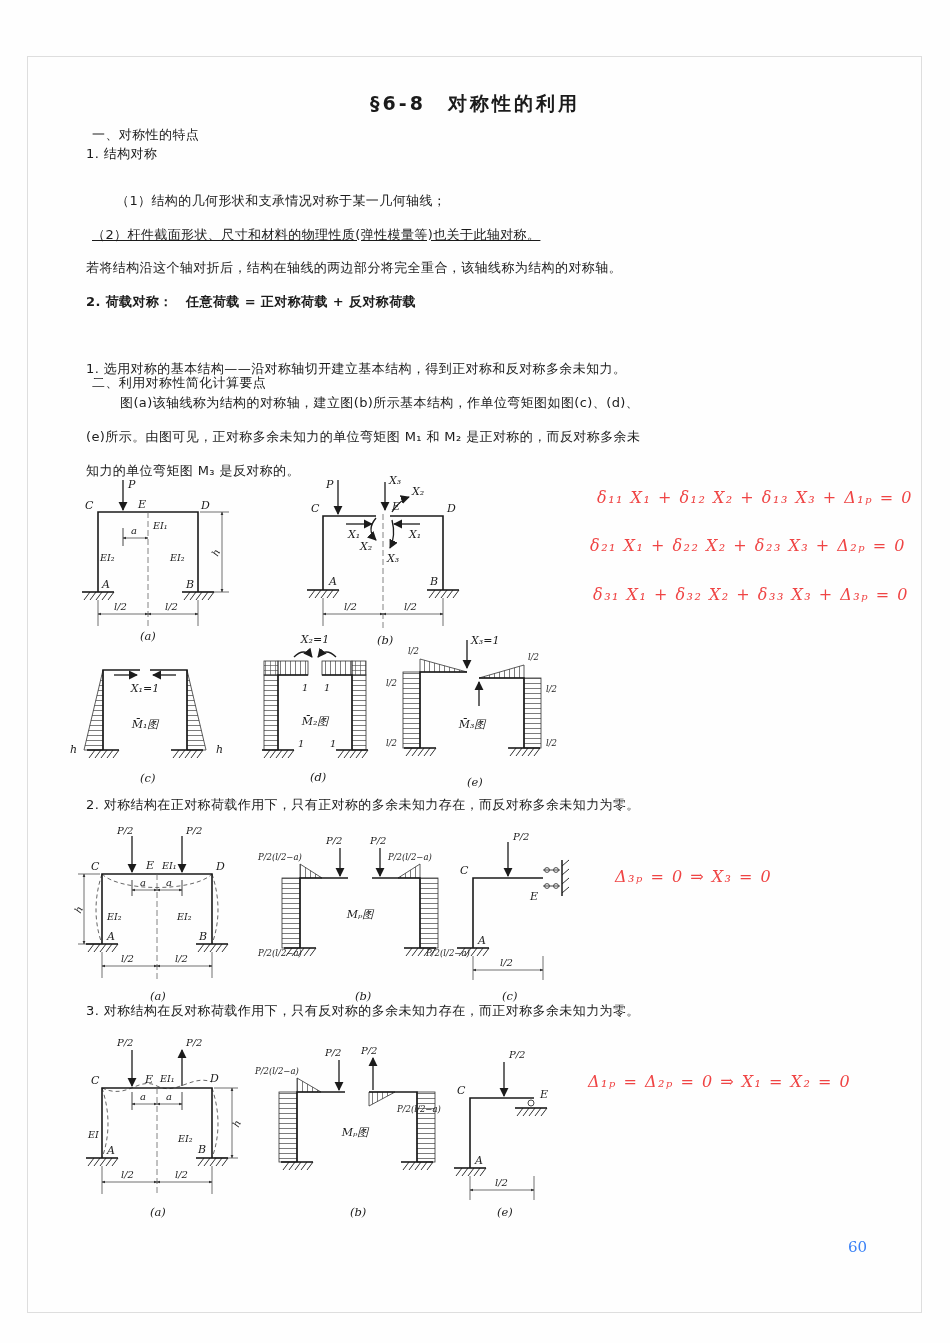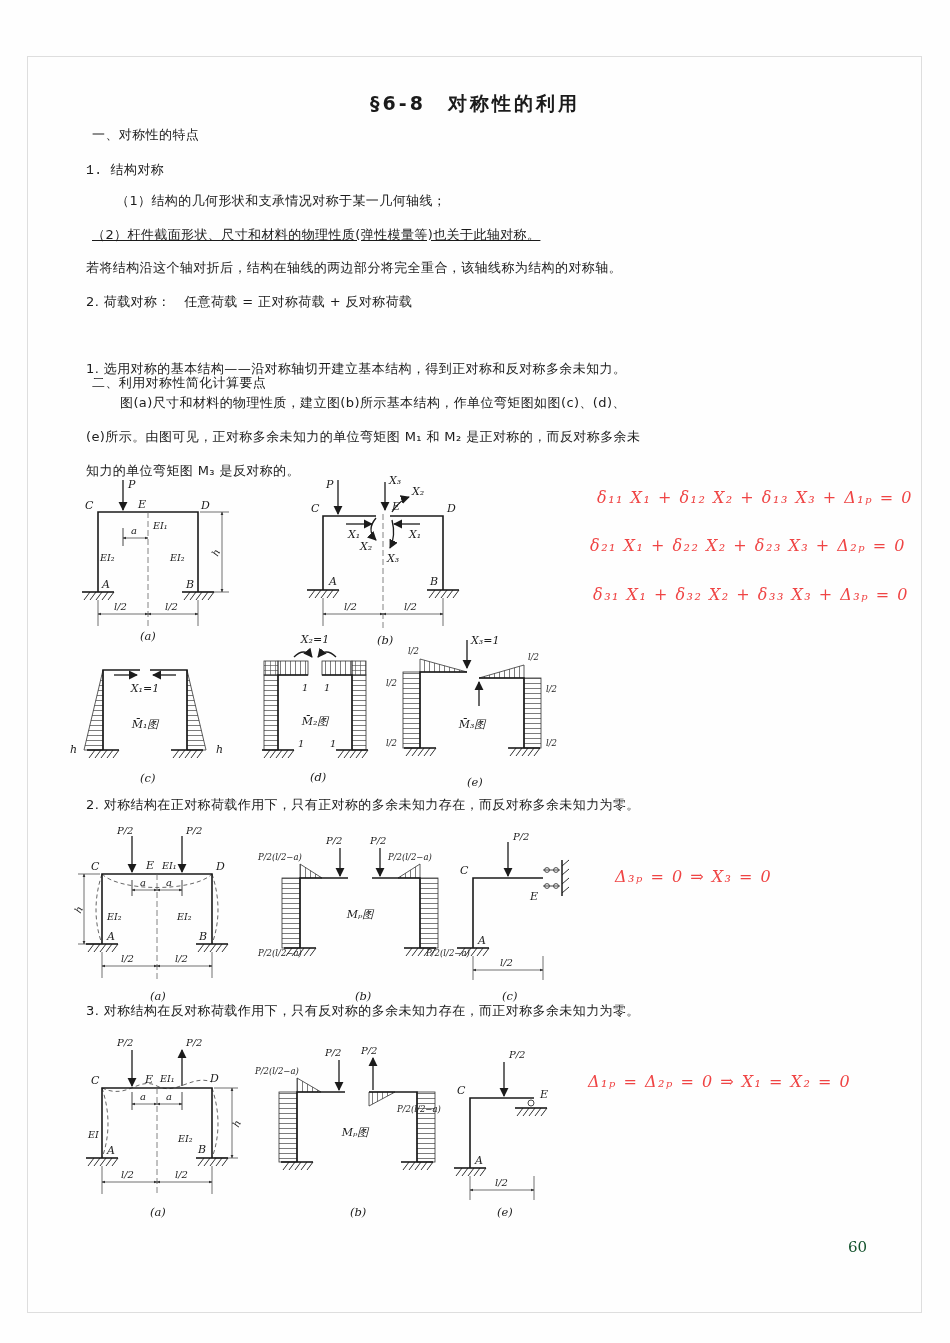--- a/index.html
+++ b/index.html
@@ -11,21 +11,21 @@
   .border-frame {
     position:absolute; left:27px; top:56px; width:893px; height:1255px;
     border:1px solid #dedede; pointer-events:none;
   }
   .t { position:absolute; font-size:13px; line-height:1.2; letter-spacing:0.4px; white-space:nowrap; color:#1b1b1b; }
   .title { font-size:19px; font-weight:bold; letter-spacing:3px; width:100%; text-align:center; }
   .eq {
     position:absolute; font-family:"DejaVu Serif", serif; font-style:italic;
     font-size:16px; letter-spacing:1.5px; color:#ef4444; white-space:nowrap;
   }
-  .pagenum { position:absolute; font-family:"DejaVu Serif", serif; font-size:15px; color:#14532d;text-align:center; }
+  .pagenum { position:absolute; font-family:"DejaVu Serif", serif; font-size:15px; color:#3b82f6;text-align:center; }
   svg.fig { position:absolute; overflow:visible; }
   svg text { font-family:"DejaVu Serif", serif; font-style:italic; fill:#1b1b1b; }
   .tn { font-size:11px; }
   .te { font-size:9.5px; }
   .td { font-size:10px; }
   .ts { font-size:8.5px; }
   .tc { font-size:11.5px; }
   .fl  { stroke:#1b1b1b; stroke-width:1.6; fill:none; }
   .tl  { stroke:#333;    stroke-width:0.9; fill:none; }
   .dl  { stroke:#666;    stroke-width:0.8; fill:none; stroke-dasharray:6 3; }
@@ -65,28 +65,28 @@
             <line x1="-2" y1="8" x2="4" y2="0"></line>
             <line x1="4" y1="8" x2="10" y2="0"></line>
             <line x1="10" y1="8" x2="16" y2="0"></line>
           </g>
         </g>
     </defs>
   </svg>
 
   <div class="t title" style="top:92px; left:0;">§6-8　对称性的利用</div>
   <div class="t" style="top:127px; left:92px;">一、对称性的特点</div>
-  <div class="t" style="top:163px; left:86px;font-family:Liberation Mono, monospace;">1. 结构对称</div>
+  <div class="t" style="top:146px; left:86px;">1. 结构对称</div>
   <div class="t" style="top:193px; left:92px;margin-left:24px;">（1）结构的几何形状和支承情况对称于某一几何轴线；</div>
   <div class="t" style="top:227px; left:92px;text-decoration:underline;">（2）杆件截面形状、尺寸和材料的物理性质(弹性模量等)也关于此轴对称。</div>
   <div class="t" style="top:260px; left:86px;">若将结构沿这个轴对折后，结构在轴线的两边部分将完全重合，该轴线称为结构的对称轴。</div>
-  <div class="t" style="top:294px; left:86px;">2. 荷载对称：　任意荷载 = 正对称荷载 + 反对称荷载</div>
+  <div class="t" style="top:294px; left:86px;font-weight:bold;">2. 荷载对称：　任意荷载 = 正对称荷载 + 反对称荷载</div>
   <div class="t" style="top:327px; left:92px;margin-top:48px;">二、利用对称性简化计算要点</div>
   <div class="t" style="top:361px; left:86px;">1. 选用对称的基本结构——沿对称轴切开建立基本结构，得到正对称和反对称多余未知力。</div>
-  <div class="t" style="top:395px; left:120px;">图(a)尺寸和材料的物理性质，建立图(b)所示基本结构，作单位弯矩图如图(c)、(d)、</div>
+  <div class="t" style="top:395px; left:120px;">图(a)该轴线称为结构的对称轴，建立图(b)所示基本结构，作单位弯矩图如图(c)、(d)、</div>
   <div class="t" style="top:429px; left:86px;">(e)所示。由图可见，正对称多余未知力的单位弯矩图 M₁ 和 M₂ 是正对称的，而反对称多余未</div>
   <div class="t" style="top:463px; left:86px;">知力的单位弯矩图 M₃ 是反对称的。</div>
   <div class="t" style="top:797px; left:86px;">2. 对称结构在正对称荷载作用下，只有正对称的多余未知力存在，而反对称多余未知力为零。</div>
   <div class="t" style="top:1003px; left:86px;">3. 对称结构在反对称荷载作用下，只有反对称的多余未知力存在，而正对称多余未知力为零。</div>
 
   <div class="eq" style="top:488px; left:597px;">δ₁₁ X₁ + δ₁₂ X₂ + δ₁₃ X₃ + Δ₁ₚ = 0</div>
   <div class="eq" style="top:536px; left:590px;">δ₂₁ X₁ + δ₂₂ X₂ + δ₂₃ X₃ + Δ₂ₚ = 0</div>
   <div class="eq" style="top:585px; left:593px;">δ₃₁ X₁ + δ₃₂ X₂ + δ₃₃ X₃ + Δ₃ₚ = 0</div>
   <div class="eq" style="top:867px; left:615px;">Δ₃ₚ = 0 ⇒ X₃ = 0</div>
   <div class="eq" style="top:1072px; left:588px;">Δ₁ₚ = Δ₂ₚ = 0 ⇒ X₁ = X₂ = 0</div>

